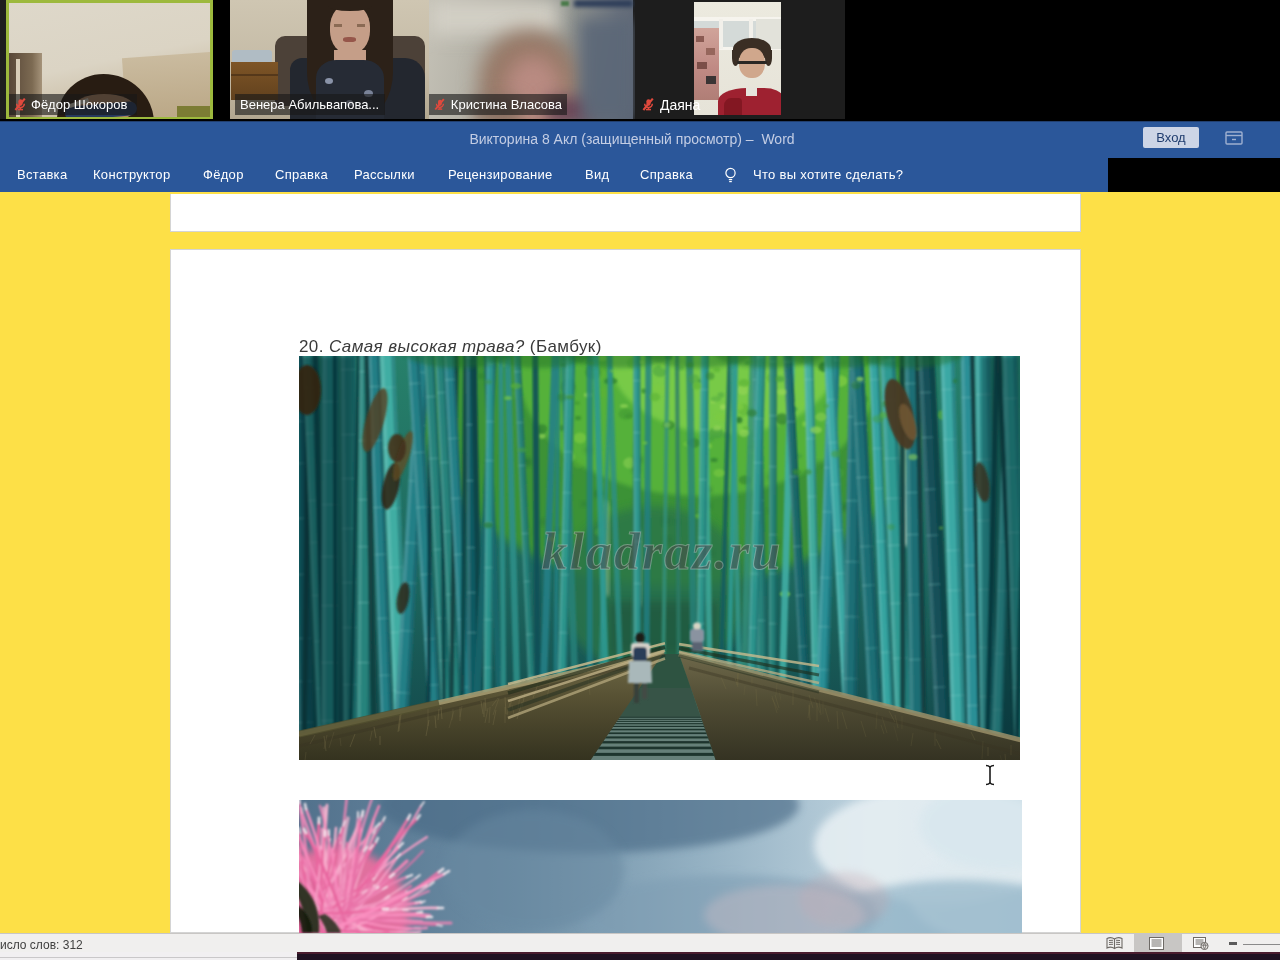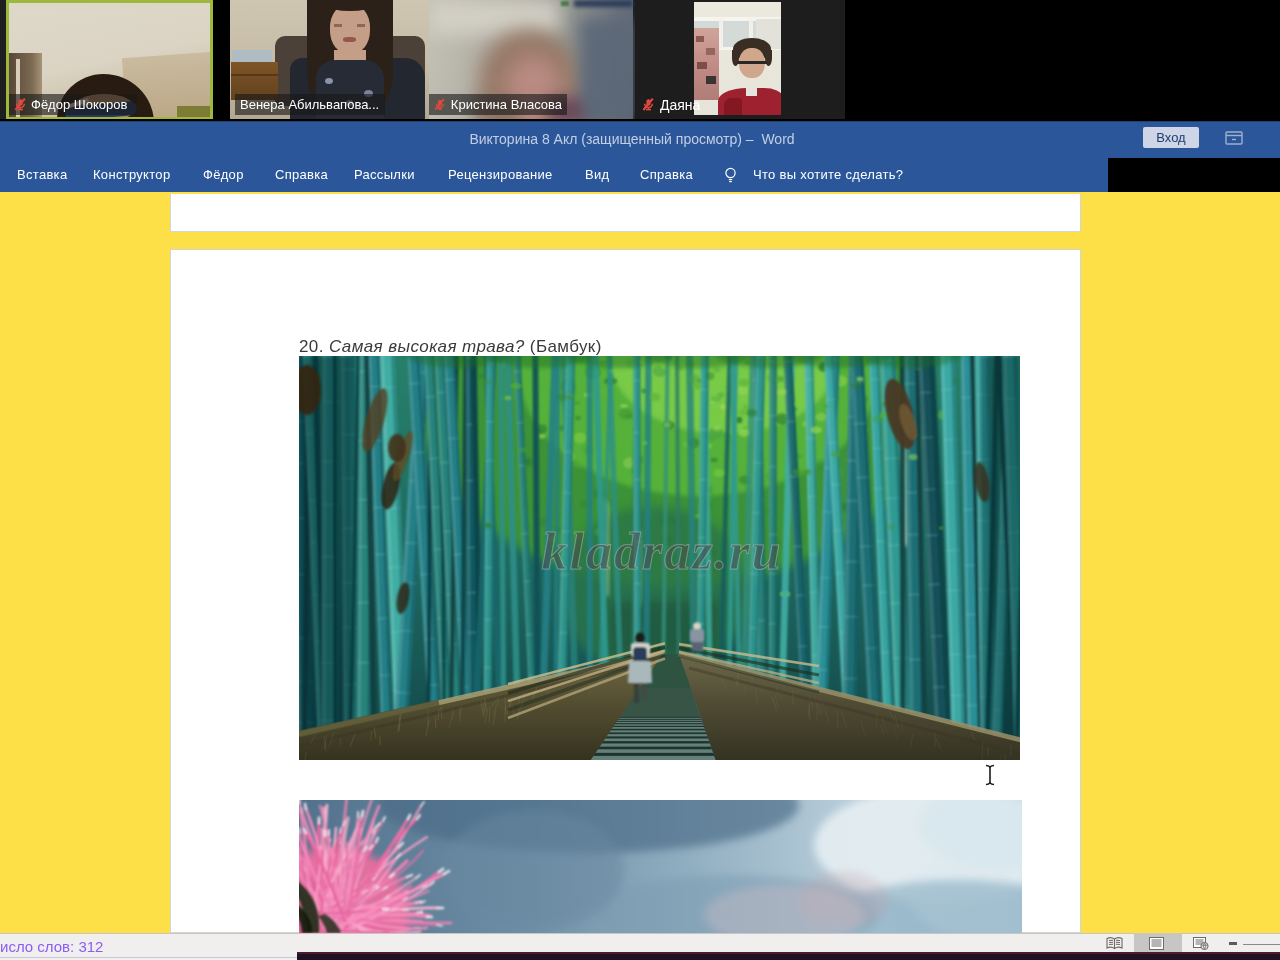--- a/index.html
+++ b/index.html
@@ -1406,21 +1406,21 @@
   <svg class="abs" style="left:984px;top:572px" width="12" height="22" viewBox="0 0 12 22">
         <g stroke="#1a1a1a" stroke-width="1.6" fill="none">
           <path d="M2,1.5 C4,1.5 5,2 6,3 C7,2 8,1.5 10,1.5"></path>
           <path d="M2,20.5 C4,20.5 5,20 6,19 C7,20 8,20.5 10,20.5"></path>
           <line x1="6" y1="3" x2="6" y2="19"></line>
         </g>
       </svg>
 </div>
 
 <div class="abs" style="left:0;top:933px;width:1280px;height:19px;background:#f0efee;border-top:1px solid #c8c6c4">
-  <div class="abs" style="left:0;top:4px;font-size:15px;color:#8b5cf6">исло слов: 312</div>
+  <div class="abs" style="left:0;top:4px;font-size:12px;color:#404040">исло слов: 312</div>
   <div class="abs" style="left:1134px;top:0;width:48px;height:19px;background:#c8c6c4"></div>
   <svg class="abs" style="left:1106px;top:3px" width="17" height="13" viewBox="0 0 17 13">
         <g fill="none" stroke="#6e6a66" stroke-width="1.1">
           <path d="M8.5,2 C6.5,0.5 3,0.5 1,1.5 V11 C3,10 6.5,10 8.5,11.5 C10.5,10 14,10 16,11 V1.5 C14,0.5 10.5,0.5 8.5,2 Z"></path>
           <line x1="8.5" y1="2" x2="8.5" y2="11.5"></line>
           <line x1="3" y1="3.5" x2="7" y2="3.2"></line>
           <line x1="3" y1="5.5" x2="7" y2="5.2"></line>
           <line x1="3" y1="7.5" x2="7" y2="7.2"></line>
           <line x1="10" y1="3.2" x2="14" y2="3.5"></line>
           <line x1="10" y1="5.2" x2="14" y2="5.5"></line>

